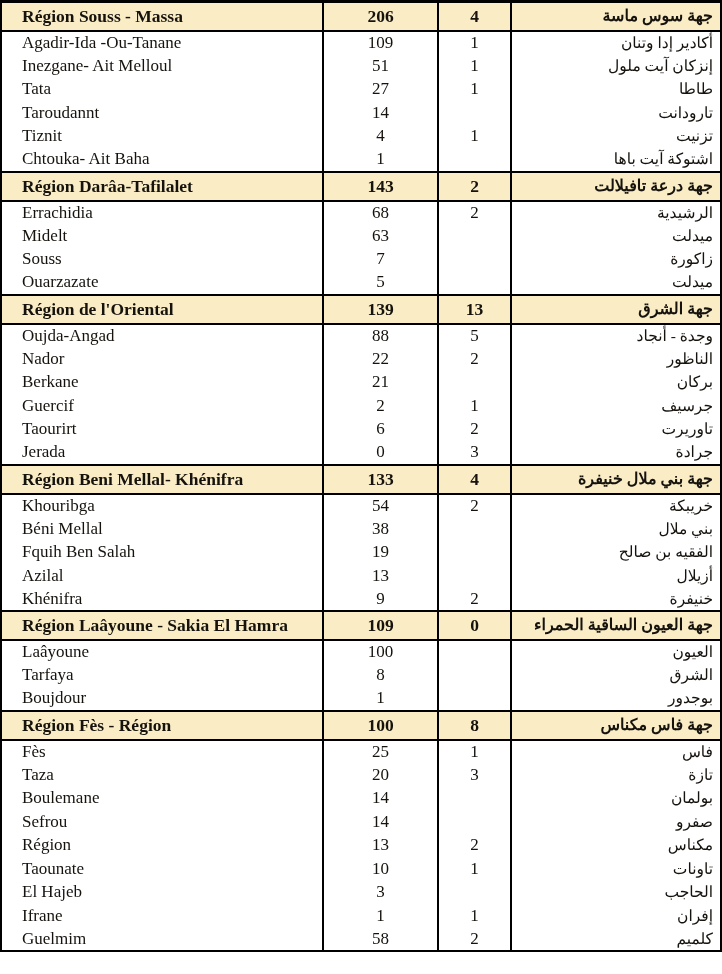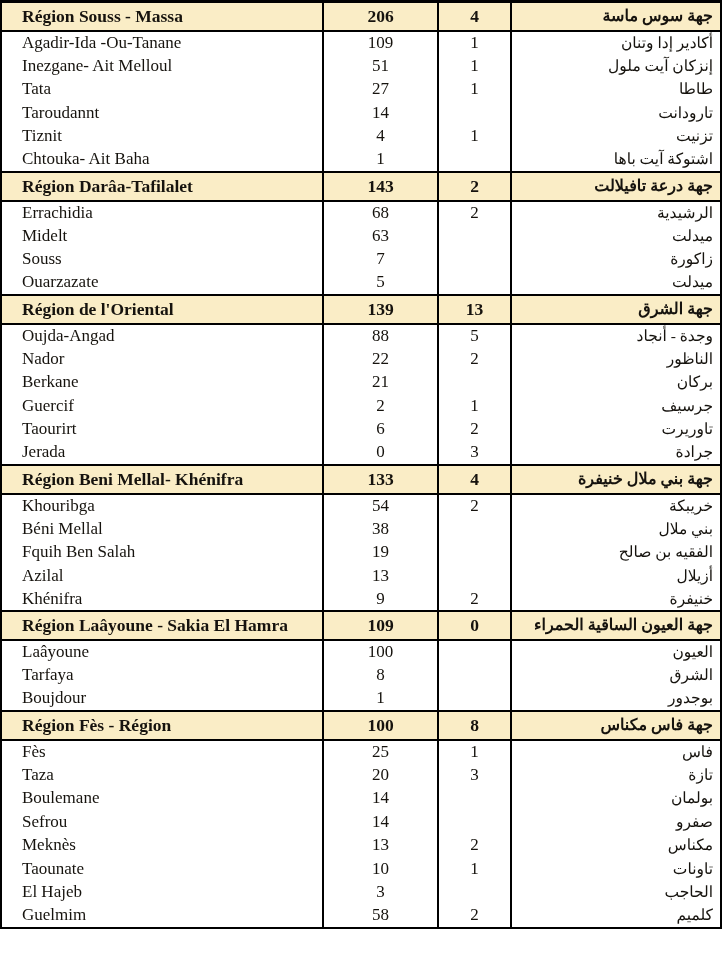--- a/index.html
+++ b/index.html
@@ -270,36 +270,42 @@
           <td class="num"></td>
           <td class="ar">بولمان</td>
         </tr>
         <tr>
           <td class="fr">Sefrou</td>
           <td class="num">14</td>
           <td class="num"></td>
           <td class="ar">صفرو</td>
         </tr>
         <tr>
-          <td class="fr">Meknès</td>
+          <td class="fr">Région</td>
           <td class="num">13</td>
           <td class="num">2</td>
           <td class="ar">مكناس</td>
         </tr>
         <tr>
           <td class="fr">Taounate</td>
           <td class="num">10</td>
           <td class="num">1</td>
           <td class="ar">تاونات</td>
         </tr>
         <tr>
           <td class="fr">El Hajeb</td>
           <td class="num">3</td>
           <td class="num"></td>
           <td class="ar">الحاجب</td>
+        </tr>
+        <tr>
+          <td class="fr">Ifrane</td>
+          <td class="num">1</td>
+          <td class="num">1</td>
+          <td class="ar">إفران</td>
         </tr>
         <tr>
           <td class="fr">Guelmim</td>
           <td class="num">58</td>
           <td class="num">2</td>
           <td class="ar">كلميم</td>
         </tr>
       </tbody>
   </table>
 </div>

